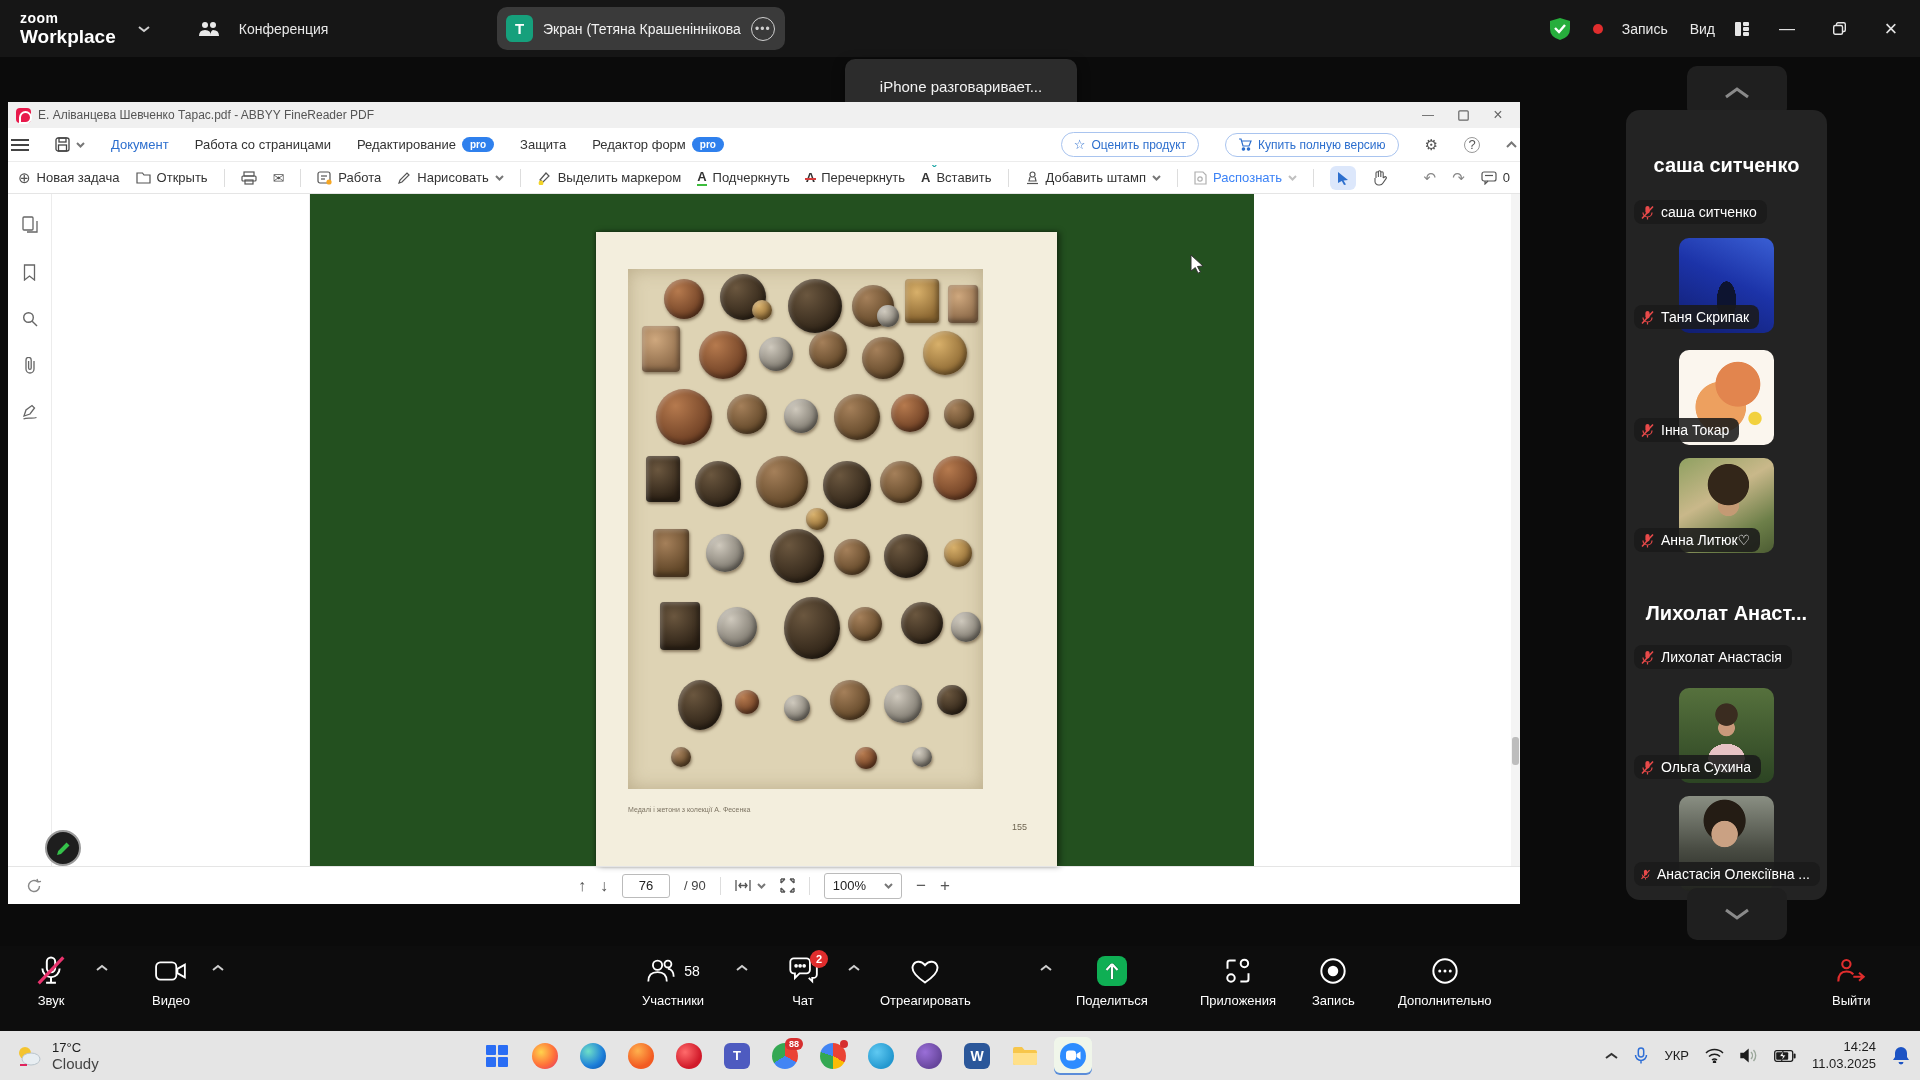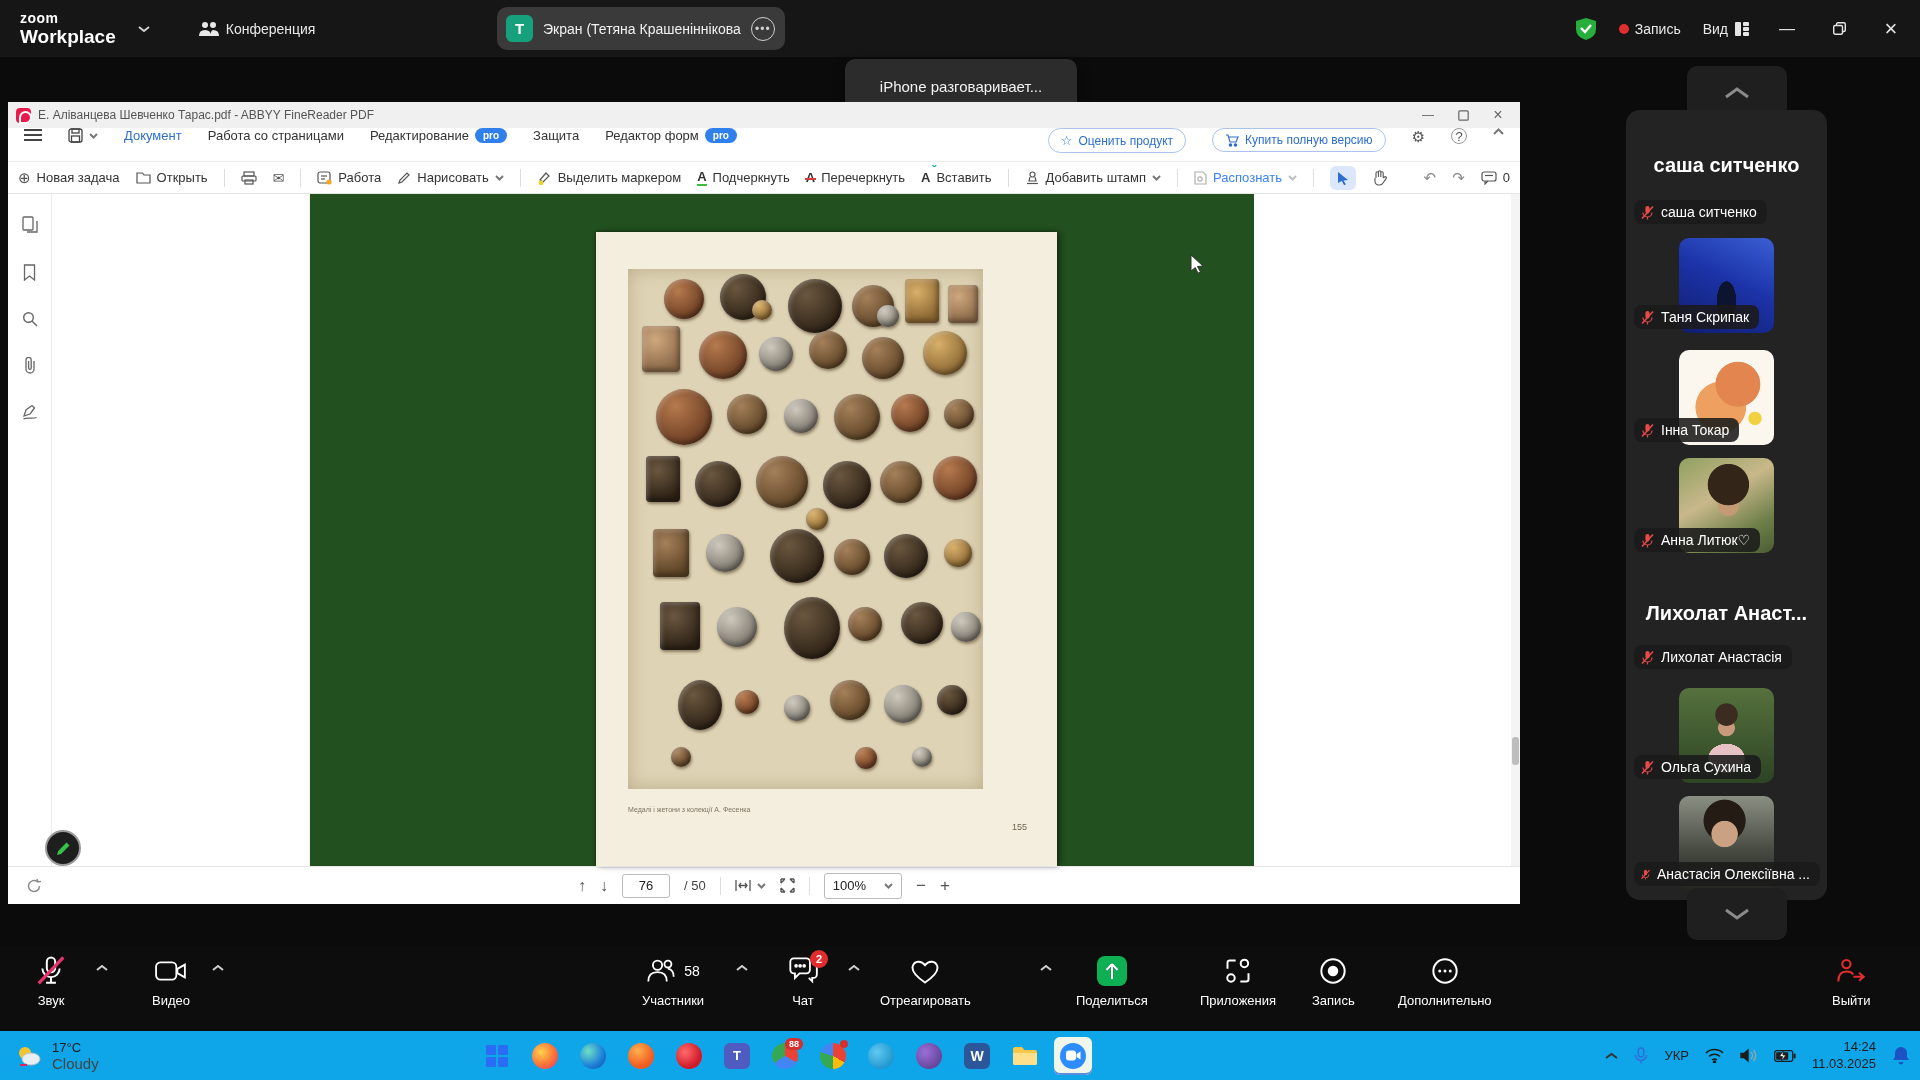--- a/index.html
+++ b/index.html
@@ -6,21 +6,21 @@
   html,body { width:1920px; height:1080px; overflow:hidden; background:#0b0b0b;
     font-family:"Liberation Sans", sans-serif; }
 
   
   #topbar { position:absolute; left:0; top:0; width:1920px; height:57px; background:#161616;
     display:flex; align-items:center; color:#fff; }
   .brand { margin-left:20px; line-height:1; }
   .brand .b1 { font-size:14px; font-weight:bold; letter-spacing:.5px; }
   .brand .b2 { font-size:19px; font-weight:bold; margin-top:2px; }
   .chev { stroke:#cfcfcf; stroke-width:2; fill:none; }
-  .top-item { display:flex; align-items:center; gap:6px; font-size:14px; color:#e8e8e8; }
+  .top-item { display:flex; align-items:center; gap:19px; font-size:14px; color:#e8e8e8; }
   #share-tab { position:absolute; left:497px; top:7px; height:43px; background:#3a3a3a;
     border-radius:10px; display:flex; align-items:center; padding:0 10px 0 9px; gap:10px; }
   #share-tab .avatar { width:27px; height:27px; border-radius:6px; background:#16a07c;
     display:flex; align-items:center; justify-content:center; font-size:15px; font-weight:bold; color:#fff; }
   #share-tab .lbl { font-size:14px; color:#f0f0f0; }
   .dots-circle { width:24px; height:24px; border:1.5px solid #cfcfcf; border-radius:50%;
     display:flex; align-items:center; justify-content:center; color:#cfcfcf; font-size:12px; letter-spacing:1px; }
   #top-right { position:absolute; right:14px; top:0; height:57px; display:flex; align-items:center; gap:22px; }
   .win-btn { width:30px; height:30px; display:flex; align-items:center; justify-content:center; color:#e6e6e6; }
   .rec-dot { width:10px; height:10px; border-radius:50%; background:#e02d2d; }
@@ -33,21 +33,21 @@
   
   #fr { position:absolute; left:8px; top:102px; width:1512px; height:802px; background:#fff; }
   #fr-title { height:26px; background:#f0f0f0; display:flex; align-items:center; padding:0 8px; gap:7px;
     font-size:12px; color:#555; }
   .abbyy-logo { width:15px; height:15px; border-radius:4px; background:#e8194b; position:relative; }
   .abbyy-logo::after { content:""; position:absolute; left:3px; top:3px; width:9px; height:9px;
     border:2px solid #fff; border-radius:50% 50% 50% 0; }
   #fr-title .spacer { flex:1; }
   .fr-winbtn { width:28px; height:20px; display:flex; align-items:center; justify-content:center; color:#666; }
 
-  #fr-menu { height:34px; display:flex; align-items:flex-start; padding:0 16px; gap:26px; font-size:13px;
+  #fr-menu { height:34px; display:flex; align-items:center; padding:0 3px; gap:26px; font-size:13px;
     color:#333; border-bottom:1px solid #ececec; }
   .menu-item { display:flex; align-items:center; gap:6px; }
   .menu-active { color:#2d6fce; }
   .pro { background:#2f80ed; color:#fff; font-size:10px; font-weight:bold; border-radius:9px; padding:2px 8px; }
   #fr-menu .push { flex:1; }
   .hdr-btn { display:flex; align-items:center; gap:6px; border:1px solid #a9c4ef; color:#2d6fce;
     border-radius:14px; padding:4px 12px; font-size:12px; white-space:nowrap; }
 
   #fr-tools { height:32px; display:flex; align-items:center; padding:0 10px; gap:16px; font-size:13px;
     color:#333; border-bottom:1px solid #e5e5e5; }
@@ -133,21 +133,21 @@
   .zic { height:30px; display:flex; align-items:center; justify-content:center; position:relative; }
   .caret { position:absolute; top:18px; }
   .badge { position:absolute; top:-6px; right:-10px; background:#e02d2d; color:#fff; border-radius:9px;
     min-width:18px; height:18px; font-size:11px; display:flex; align-items:center; justify-content:center;
     padding:0 4px; font-weight:bold; }
   .count { font-size:14px; color:#fff; margin-left:8px; }
   .share-sq { width:30px; height:30px; background:#0faf54; border-radius:8px; display:flex;
     align-items:center; justify-content:center; }
 
   
-  #taskbar { position:absolute; left:0; top:1031px; width:1920px; height:49px; background:#0ea5e9;
+  #taskbar { position:absolute; left:0; top:1031px; width:1920px; height:49px; background:#e5e5e5;
     display:flex; align-items:center; color:#1d1d1d; }
   #weather { position:absolute; left:14px; display:flex; align-items:center; gap:8px; }
   #weather .t1 { font-size:13px; } #weather .t2 { font-size:15px; color:#444; }
   #tb-center { position:absolute; left:478px; display:flex; align-items:center; gap:10px; }
   #search-pill { width:238px; height:36px; background:#f3f8ee; border:1px solid #c3cfba; border-radius:18px;
     display:flex; align-items:center; padding:0 5px 0 14px; gap:9px; font-size:13px; color:#3f3f3f; }
   #search-pill .thumb { margin-left:auto; width:46px; height:28px; border-radius:14px;
     background:linear-gradient(180deg,#8ec8e8 0 45%, #7fae4e 46% 100%); }
   .app { width:38px; height:38px; border-radius:6px; display:flex; align-items:center; justify-content:center;
     position:relative; }
@@ -476,21 +476,21 @@
   </div>
 
   <div id="fr-status">
     <svg style="position:absolute;left:18px" width="16" height="16" viewBox="0 0 16 16" fill="none" stroke="#888" stroke-width="1.4">
       <path d="M13.5 8 a5.5 5.5 0 1 1 -2 -4.2"></path>
         <polyline points="11,1 12,4 15,3.4" fill="none"></polyline>
       </svg>
     <span style="font-size:16px;color:#555">↑</span>
     <span style="font-size:16px;color:#555">↓</span>
     <input class="pg-input" value="76" style="">
-    <span>/ 50</span>
+    <span>/ 90</span>
     <div class="tsep"></div>
     <div class="tool">
       <svg width="16" height="13" viewBox="0 0 16 13" fill="none" stroke="#555" stroke-width="1.3">
           <line x1="1" y1="1" x2="1" y2="12"></line>
           <line x1="15" y1="1" x2="15" y2="12"></line>
           <path d="M4 6.5 h8 M6 4 l-2 2.5 l2 2.5 M10 4 l2 2.5 l-2 2.5"></path>
         </svg>
       <svg class="chev" width="9" height="6" style="stroke:#777">
           <polyline points="1,1 4.5,4.5 8,1"></polyline>
         </svg>

